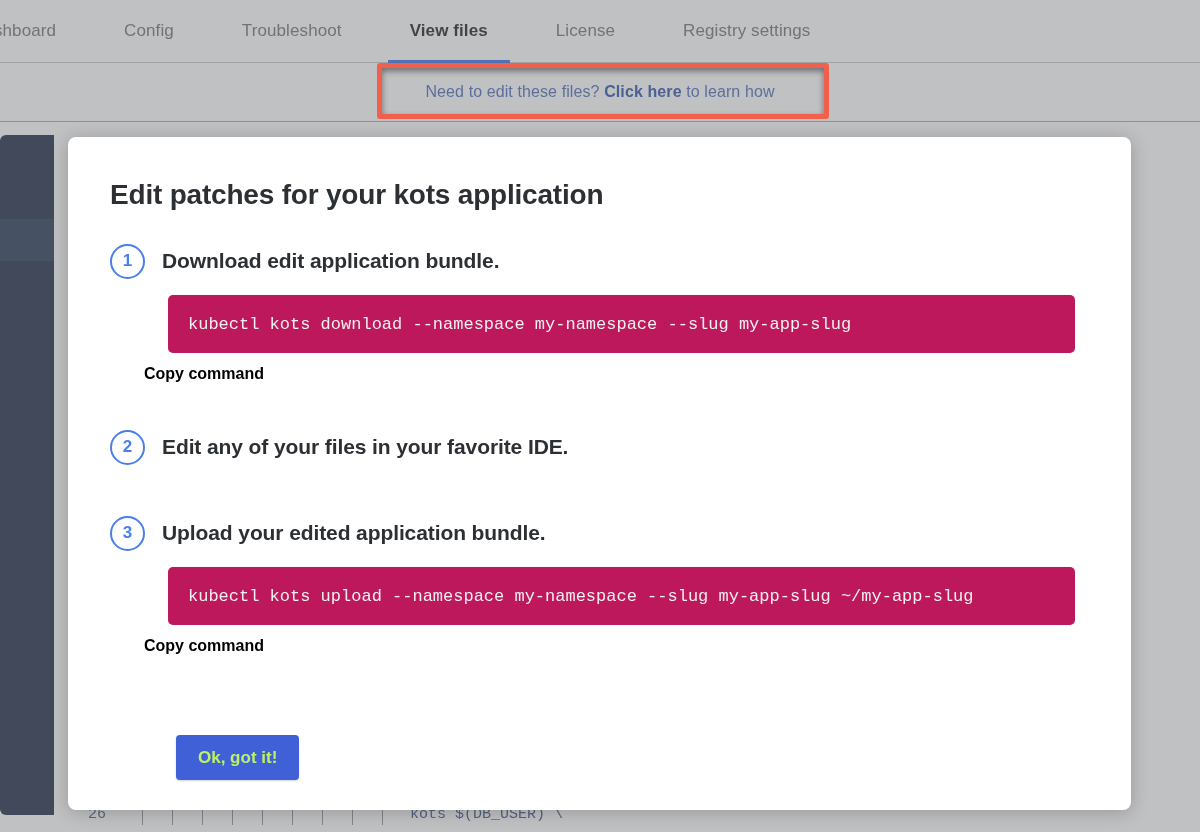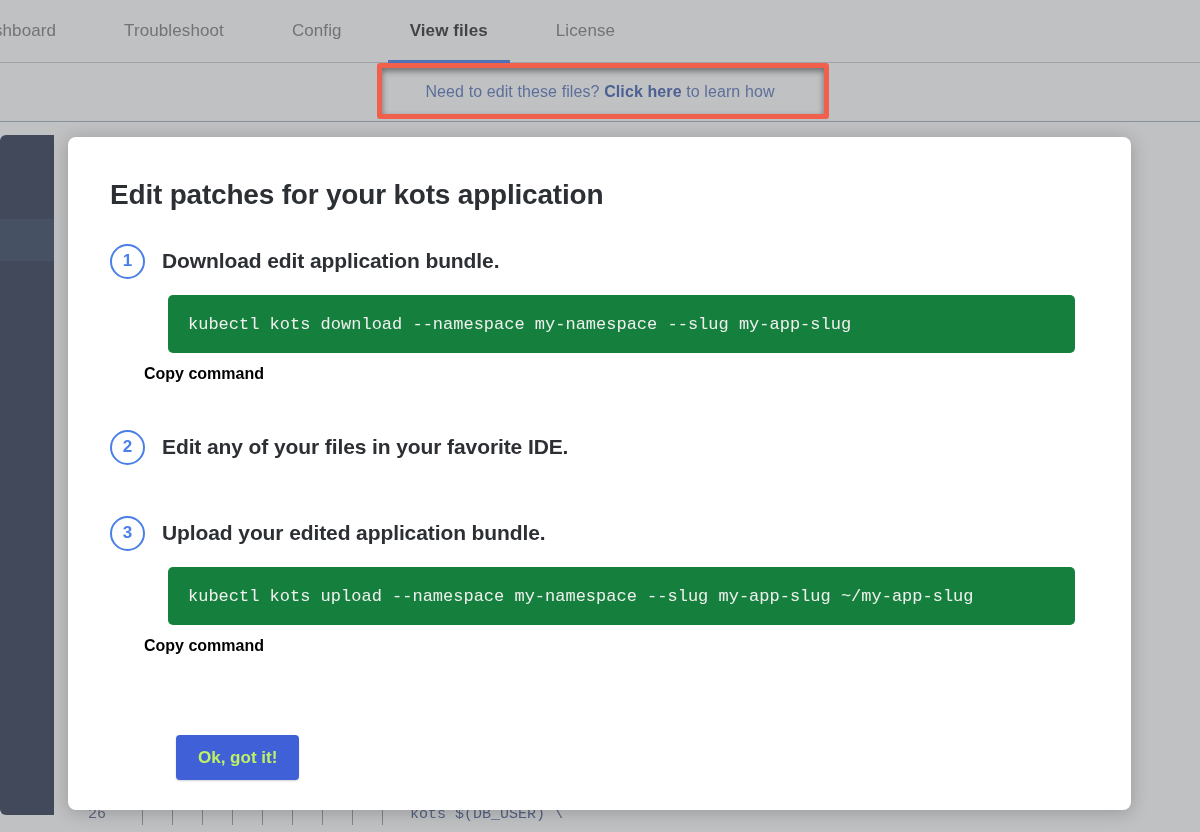--- a/index.html
+++ b/index.html
@@ -213,21 +213,21 @@
   }
   .step-text {
     font-size: 21px;
     font-weight: 700;
     color: #2c2f33;
     letter-spacing: -.1px;
   }
 
   .code-block {
     margin: 14px 12px 0 58px;
-    background: #15803d;
+    background: #be185d;
     border-radius: 5px;
     height: 58px;
     display: flex;
     align-items: center;
     padding: 0 20px;
     font-family: "Liberation Mono", monospace;
     font-size: 17px;
     color: #f0f0ee;
     white-space: pre;
     overflow: hidden;
@@ -266,30 +266,33 @@
 <body>
 
 <div class="app-root">
 
   <div class="navbar">
     <div class="nav-tabs">
       <div class="nav-tab">
         <span>Dashboard</span>
       </div>
       <div class="nav-tab">
+        <span>Config</span>
+      </div>
+      <div class="nav-tab">
         <span>Troubleshoot</span>
-      </div>
-      <div class="nav-tab">
-        <span>Config</span>
       </div>
       <div class="nav-tab active">
         <span>View files</span>
       </div>
       <div class="nav-tab">
         <span>License</span>
+      </div>
+      <div class="nav-tab">
+        <span>Registry settings</span>
       </div>
     </div>
   </div>
 
   <div class="subheader">
     <div class="edit-hint"><span>Need to edit these files? </span><span class="hint-link">Click here</span><span> to learn how</span></div>
   </div>
 
   <div class="file-sidebar">
     <div class="tree-row"></div>

